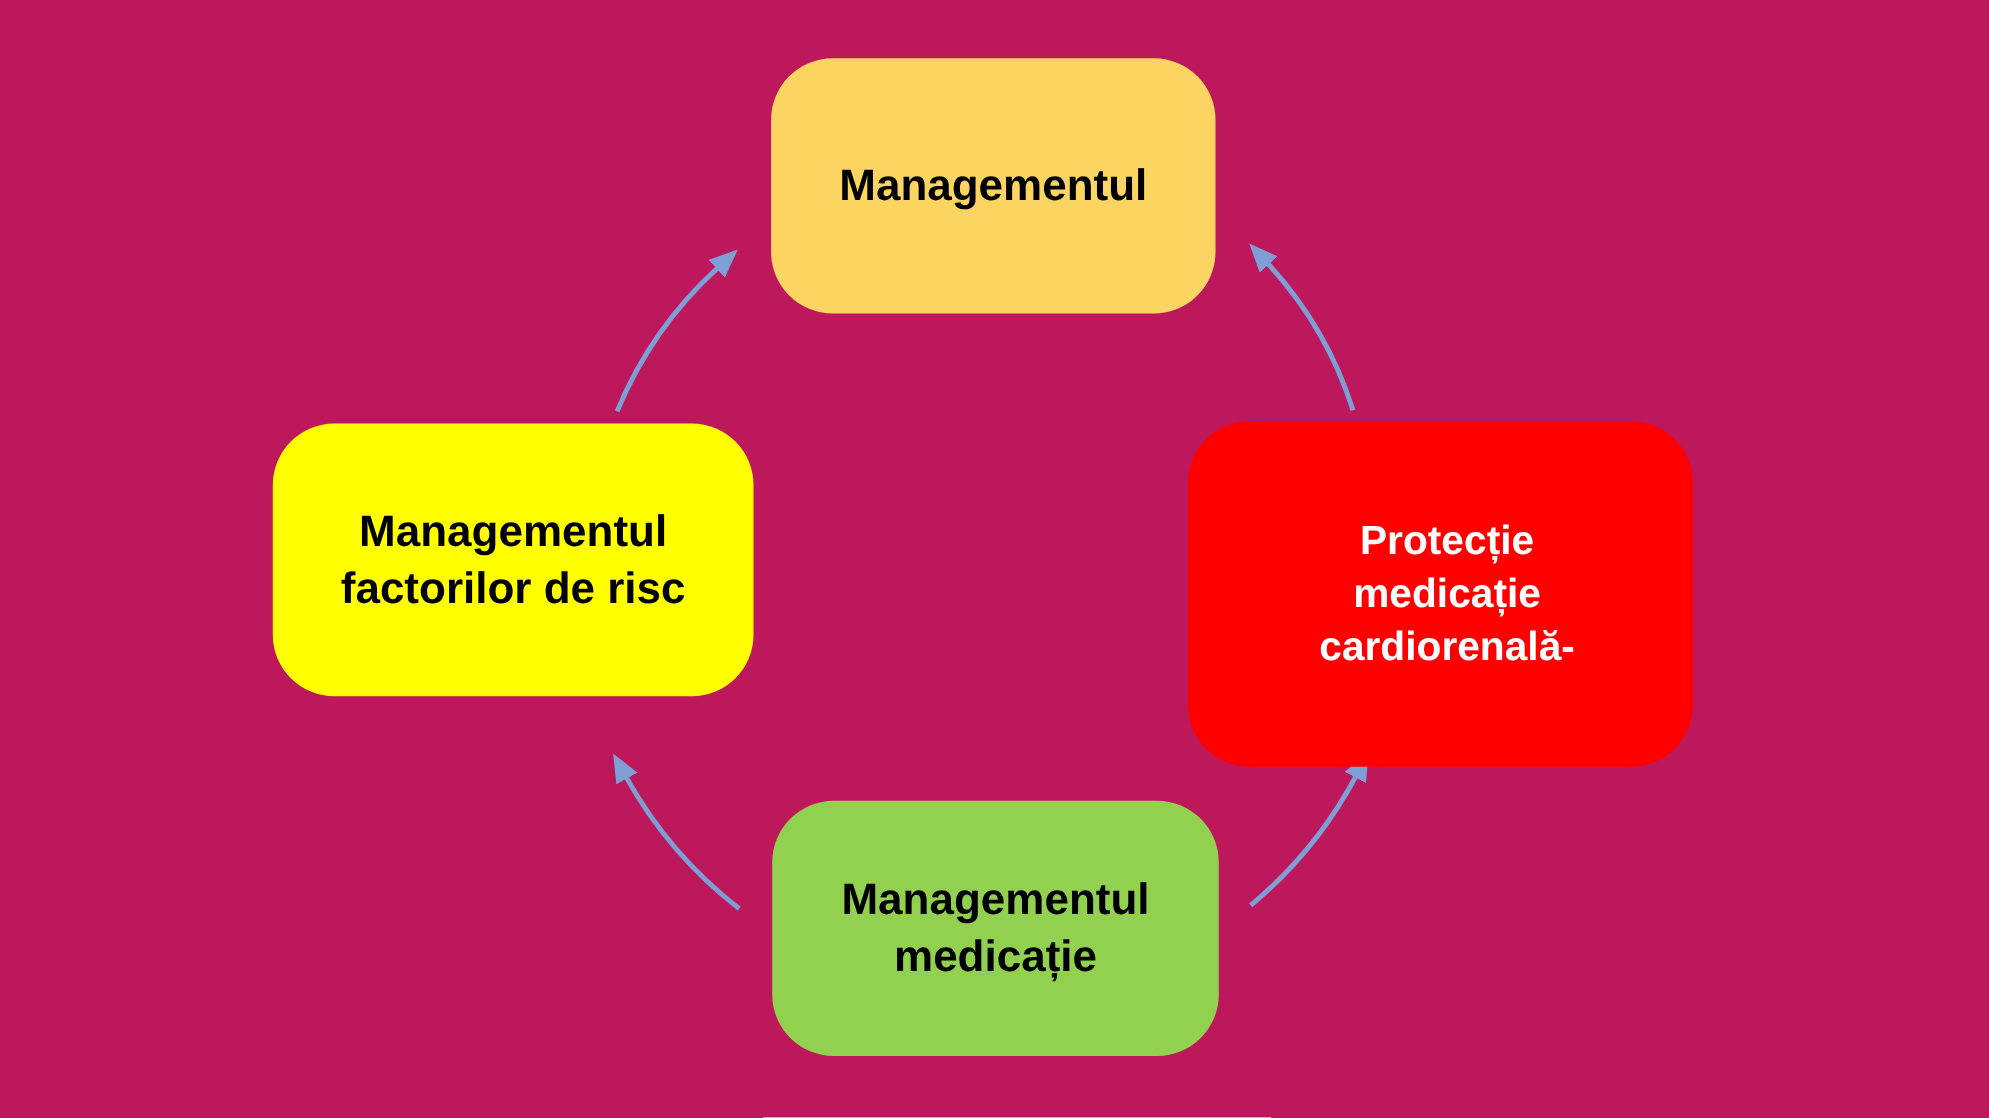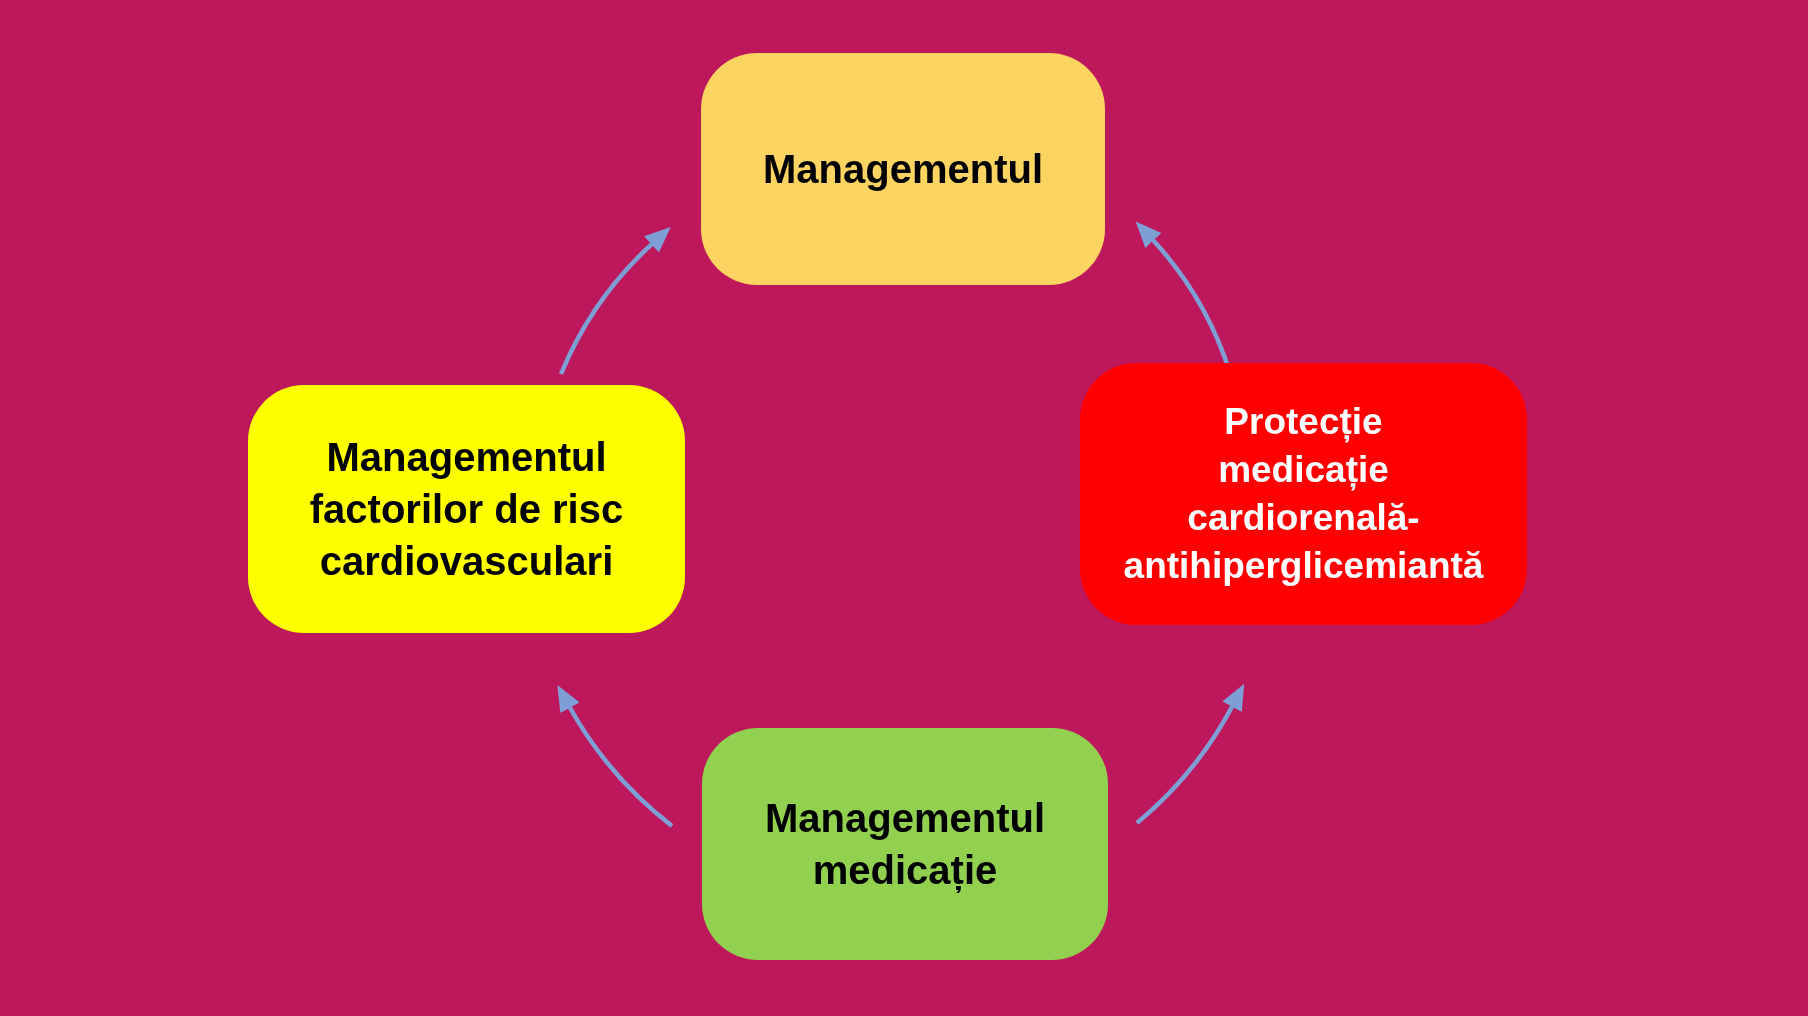--- a/index.html
+++ b/index.html
@@ -30,21 +30,21 @@
     justify-content: center;
     align-items: center;
     text-align: center;
     font-weight: 700;
     font-size: 40px;
     line-height: 1.3;
   }
   .node span { display: block; white-space: nowrap; }
   #node-top    { left: 701px;  top: 53px;  width: 404px; height: 232px; }
   #node-left   { left: 248px;  top: 385px; width: 437px; height: 248px; }
-  #node-right  { left: 1080px; top: 363px; width: 447px; height: 262px; font-size: 37px; }
+  #node-right  { left: 1080px; top: 383px; width: 447px; height: 314px; font-size: 37px; padding-left: 12px; }
   #node-bottom { left: 702px;  top: 728px; width: 406px; height: 232px; }
   .arrow-path {
     fill: none;
     stroke-width: 4.5px;
     stroke-linecap: butt;
   }
 </style>
 </head>
 <body>
 
@@ -66,28 +66,26 @@
     <path class="arrow-path" marker-end="url(#ah)" d="M 1230 373 A 352 352 0 0 0 1152 239" stroke="#7E9ED6"></path>
   </svg>
 
   <div id="node-top" class="node" style="background: rgb(252, 212, 98); color: rgb(0, 0, 0);">
     <span>Managementul</span>
   </div>
 
   <div id="node-left" class="node" style="background: rgb(255, 255, 0); color: rgb(0, 0, 0);">
     <span>Managementul</span>
     <span>factorilor de risc</span>
-    <span>cardiovasculari</span>
   </div>
 
   <div id="node-right" class="node" style="background: rgb(255, 0, 0); color: rgb(255, 255, 255);">
     <span>Protecție</span>
     <span>medicație</span>
     <span>cardiorenală-</span>
-    <span>antihiperglicemiantă</span>
   </div>
 
   <div id="node-bottom" class="node" style="background: rgb(146, 208, 80); color: rgb(0, 0, 0);">
     <span>Managementul</span>
     <span>medicație</span>
   </div>
 
 </div>
 
 </body></html>

